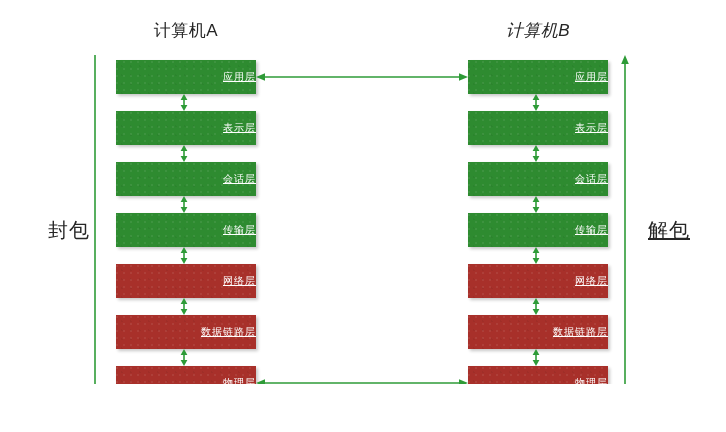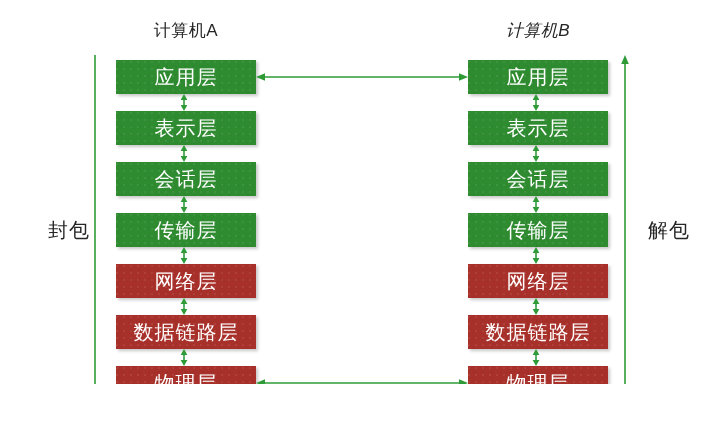--- a/index.html
+++ b/index.html
@@ -39,26 +39,27 @@
   }
   #stack-a { left: 116px; }
   #stack-b { left: 468px; }
 
   .layer-box {
     position: absolute;
     left: 0;
     width: 140px;
     height: 34px;
     line-height: 34px;
-    text-align: center;
+    text-align: right;
     color: #ffffff;
-    font-size: 20px;
+    font-size: 10px;
     letter-spacing: 1px;
     box-shadow: 2px 2px 3px rgba(0,0,0,0.22);
     box-sizing: border-box;
+    text-decoration: underline;
   }
   .layer-box.green {
     background-color: #2e8b30;
     background-image:
       radial-gradient(circle at 18% 28%, rgba(255,255,255,0.07) 0 1px, transparent 1px),
       radial-gradient(circle at 62% 70%, rgba(0,0,0,0.05) 0 1px, transparent 1px);
     background-size: 7px 7px, 9px 9px;
   }
   .layer-box.red {
     background-color: #a8302a;
@@ -98,21 +99,21 @@
   #side-arrow-right { left: 618px; }
 
   .side-label {
     position: absolute;
     font-size: 20px;
     color: #262626;
     white-space: nowrap;
     letter-spacing: 1px;
   }
   #label-left  { left: 48px;  top: 217px; }
-  #label-right { left: 648px; top: 217px; }
+  #label-right { left: 648px; top: 217px; text-decoration: underline; }
 </style>
 </head>
 <body>
 
 <div id="canvas">
 
   <div class="col-title" id="title-a">计算机A</div>
   <div class="col-title" id="title-b">计算机B</div>
 
   <div class="stack" id="stack-a">

